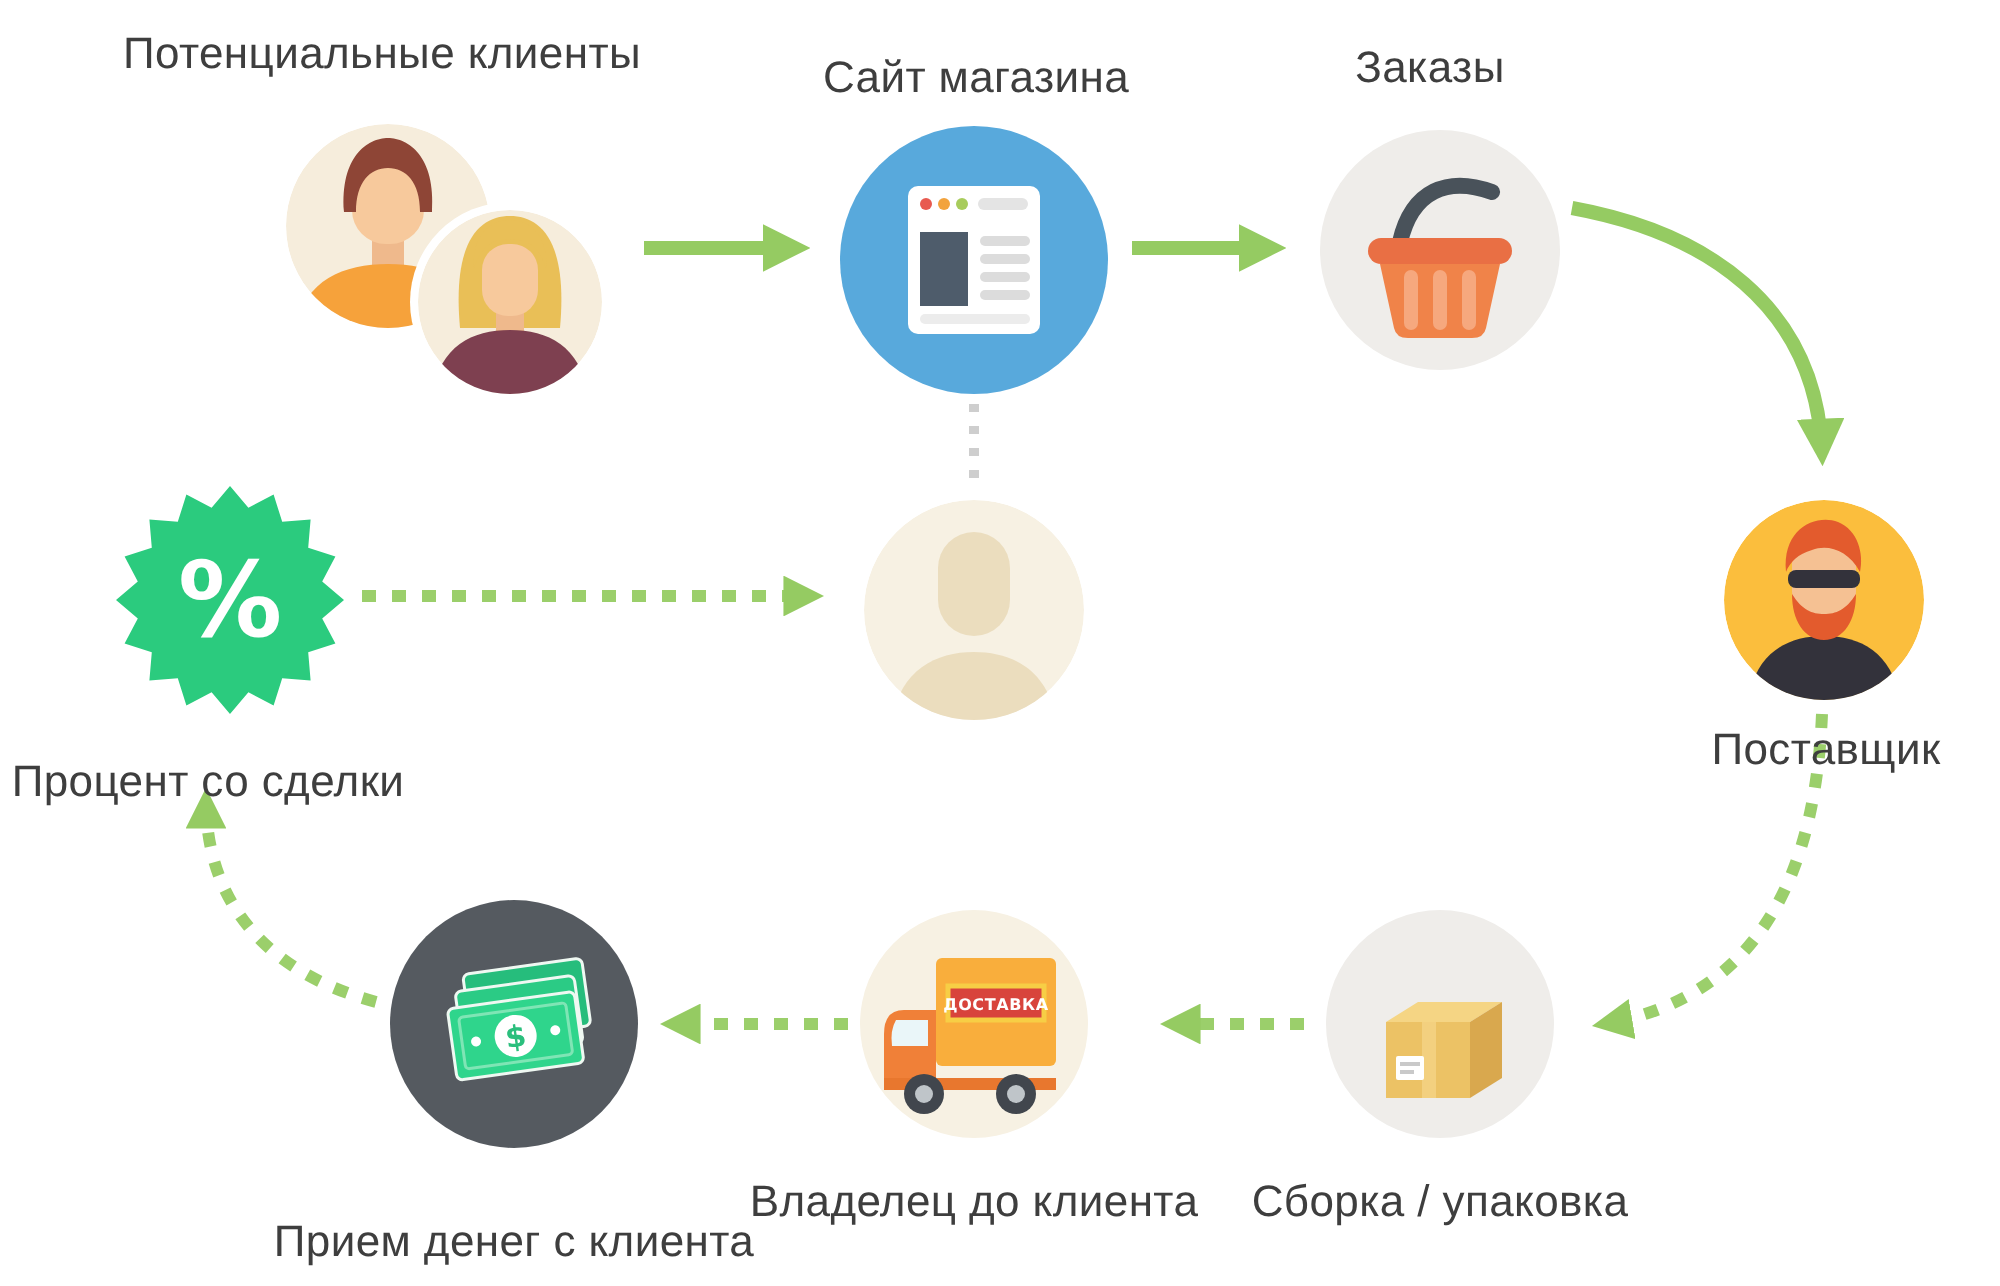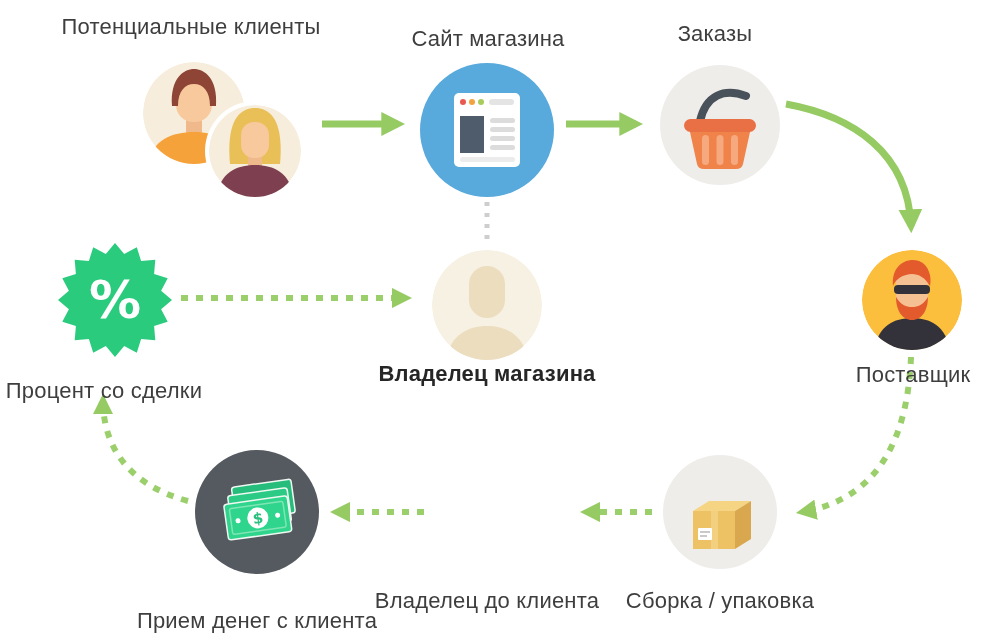--- a/index.html
+++ b/index.html
@@ -150,37 +150,51 @@
         <rect x="30" y="50" width="64" height="36" rx="3" fill="#2FD58C" stroke="#EFF8F2" stroke-width="1.5"></rect>
         <rect x="35" y="55" width="54" height="26" rx="2" fill="none" stroke="#7FE5B5" stroke-width="1.5"></rect>
         <circle cx="62" cy="68" r="10.5" fill="#ffffff"></circle>
         <text x="62" y="73.5" text-anchor="middle" font-size="15" font-weight="bold" fill="#2BBF7D">$</text>
         <circle cx="42" cy="68" r="2.5" fill="#ffffff"></circle>
         <circle cx="82" cy="68" r="2.5" fill="#ffffff"></circle>
       </g>
     </svg>
   </div>
 
+  <div class="node" style="left:430px; top:455px;">
+    <svg width="114" height="114" viewBox="0 0 114 114">
+      <circle cx="57" cy="57" r="57" fill="#F7F1E3"></circle>
+      <rect x="38" y="24" width="60" height="54" rx="3" fill="#F9AE3C"></rect>
+      <path d="M38 50 L38 86 L12 86 L12 62 Q12 50 22 50 Z" fill="#F08038"></path>
+      <path d="M18 55 L34 55 L34 68 L16 68 Q15 60 18 55 Z" fill="#EAF6F9"></path>
+      <rect x="12" y="84" width="86" height="6" fill="#E8772E"></rect>
+      <rect x="44" y="38" width="48" height="17" fill="#D8443C" stroke="#F7CE45" stroke-width="2.5"></rect>
+      <text x="68" y="50" text-anchor="middle" font-size="8" font-weight="bold" fill="#ffffff" letter-spacing="0.3">ДОСТАВКА</text>
+      <circle cx="32" cy="92" r="10" fill="#41464D"></circle>
+      <circle cx="32" cy="92" r="4.5" fill="#BFC5C9"></circle>
+      <circle cx="78" cy="92" r="10" fill="#41464D"></circle>
+      <circle cx="78" cy="92" r="4.5" fill="#BFC5C9"></circle>
+    </svg>
+  </div>
 
   <div class="node" style="left:663px; top:455px;">
     <svg width="114" height="114" viewBox="0 0 114 114">
       <circle cx="57" cy="57" r="57" fill="#EFEDEA"></circle>
       <polygon points="30,56 46,46 88,46 72,56" fill="#F5D584"></polygon>
       <polygon points="72,56 88,46 88,84 72,94" fill="#D9A84E"></polygon>
       <polygon points="30,56 72,56 72,94 30,94" fill="#ECC265"></polygon>
       <rect x="48" y="56" width="7" height="38" fill="#F3D07F"></rect>
       <rect x="35" y="73" width="14" height="12" rx="1" fill="#ffffff"></rect>
       <rect x="37" y="76" width="10" height="2" fill="#C9C9C9"></rect>
       <rect x="37" y="80" width="7" height="2" fill="#C9C9C9"></rect>
     </svg>
   </div>
 
   <div class="lbl" style="left:191px; top:14px;">Потенциальные клиенты</div>
   <div class="lbl" style="left:472px; top:26px;margin-left:16px;">Сайт магазина</div>
   <div class="lbl" style="left:715px; top:21px;">Заказы</div>
   <div class="lbl" style="left:104px; top:378px;">Процент со сделки</div>
-  <div class="lbl bold" style="left:487px; top:361px;">Владелец магазина</div>
   <div class="lbl" style="left:913px; top:362px;">Поставщик</div>
   <div class="lbl" style="left:257px; top:588px;margin-top:20px;">Прием денег с клиента</div>
   <div class="lbl" style="left:487px; top:588px;">Владелец до клиента</div>
   <div class="lbl" style="left:720px; top:588px;">Сборка / упаковка</div>
 
 </div>
 
 </body></html>

